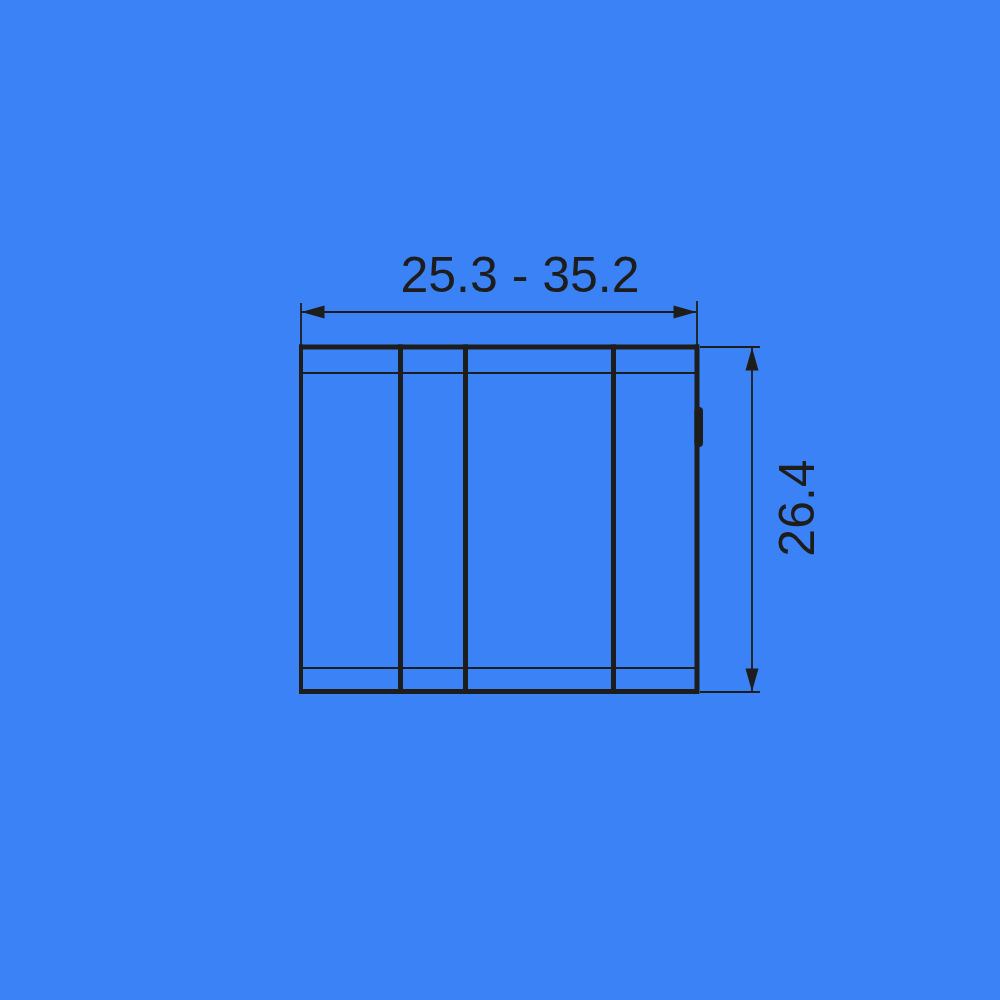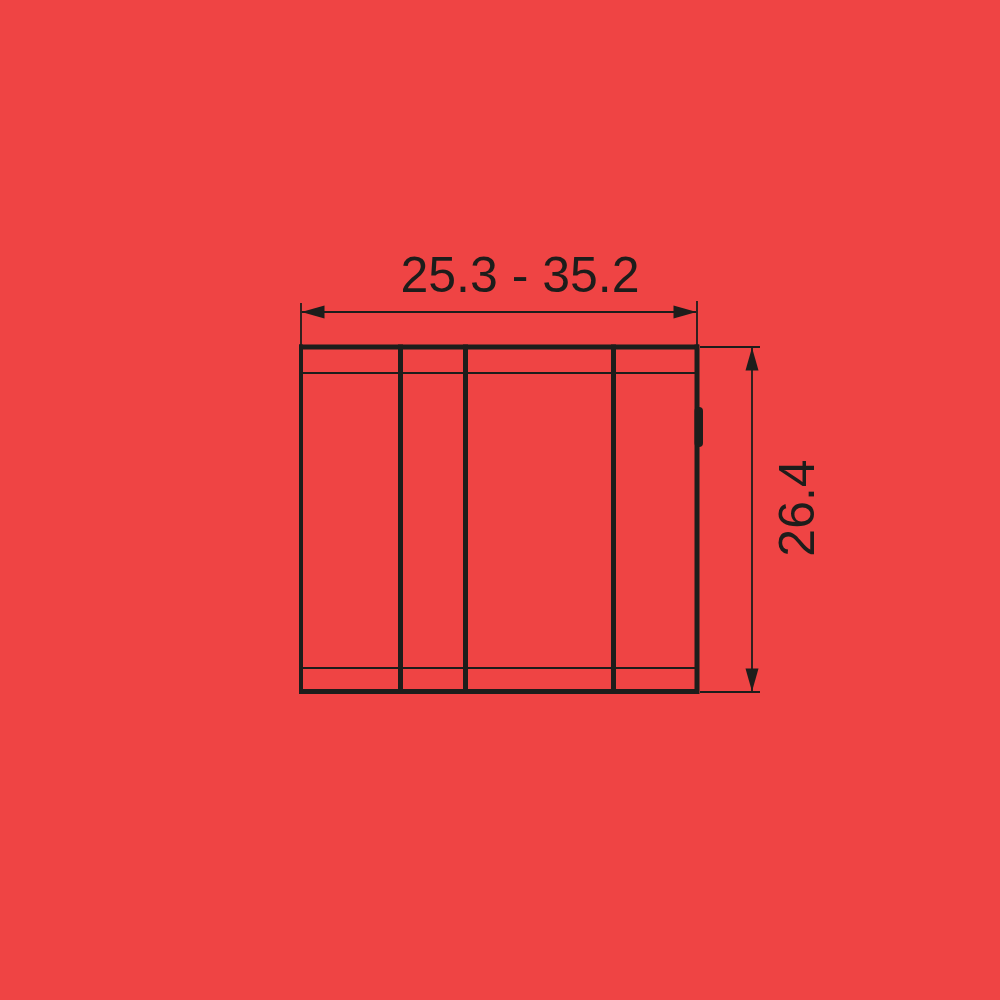--- a/index.html
+++ b/index.html
@@ -7,21 +7,21 @@
     padding: 0;
     width: 1000px;
     height: 1000px;
     background: #ffffff;
     font-family: "Liberation Sans", sans-serif;
   }
   .stage {
     position: relative;
     width: 1000px;
     height: 1000px;
-    background: #ef4444;
+    background: #3b82f6;
     overflow: hidden;
   }
   svg { display: block; }
   .obj-line {
     stroke: #1d1d1b;
     fill: none;
     stroke-linecap: butt;
   }
   .thick { stroke-width: 5; }
   .medium { stroke-width: 4; }

